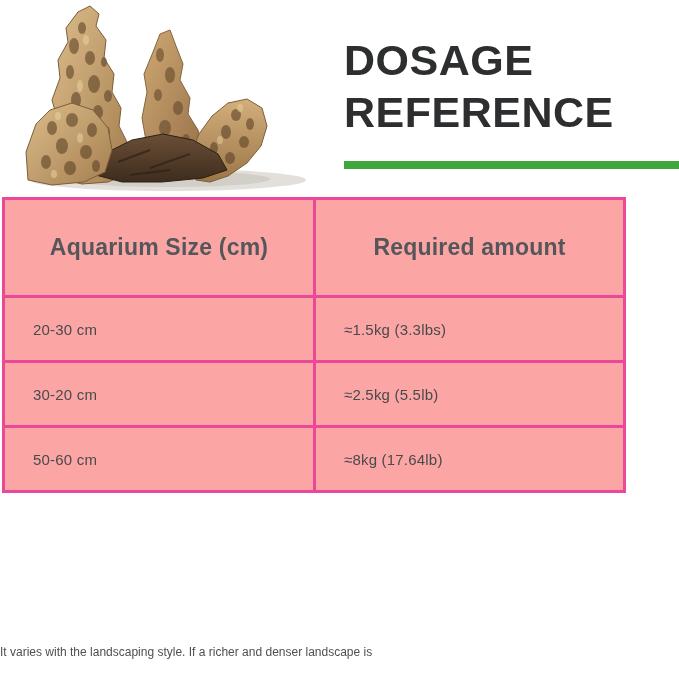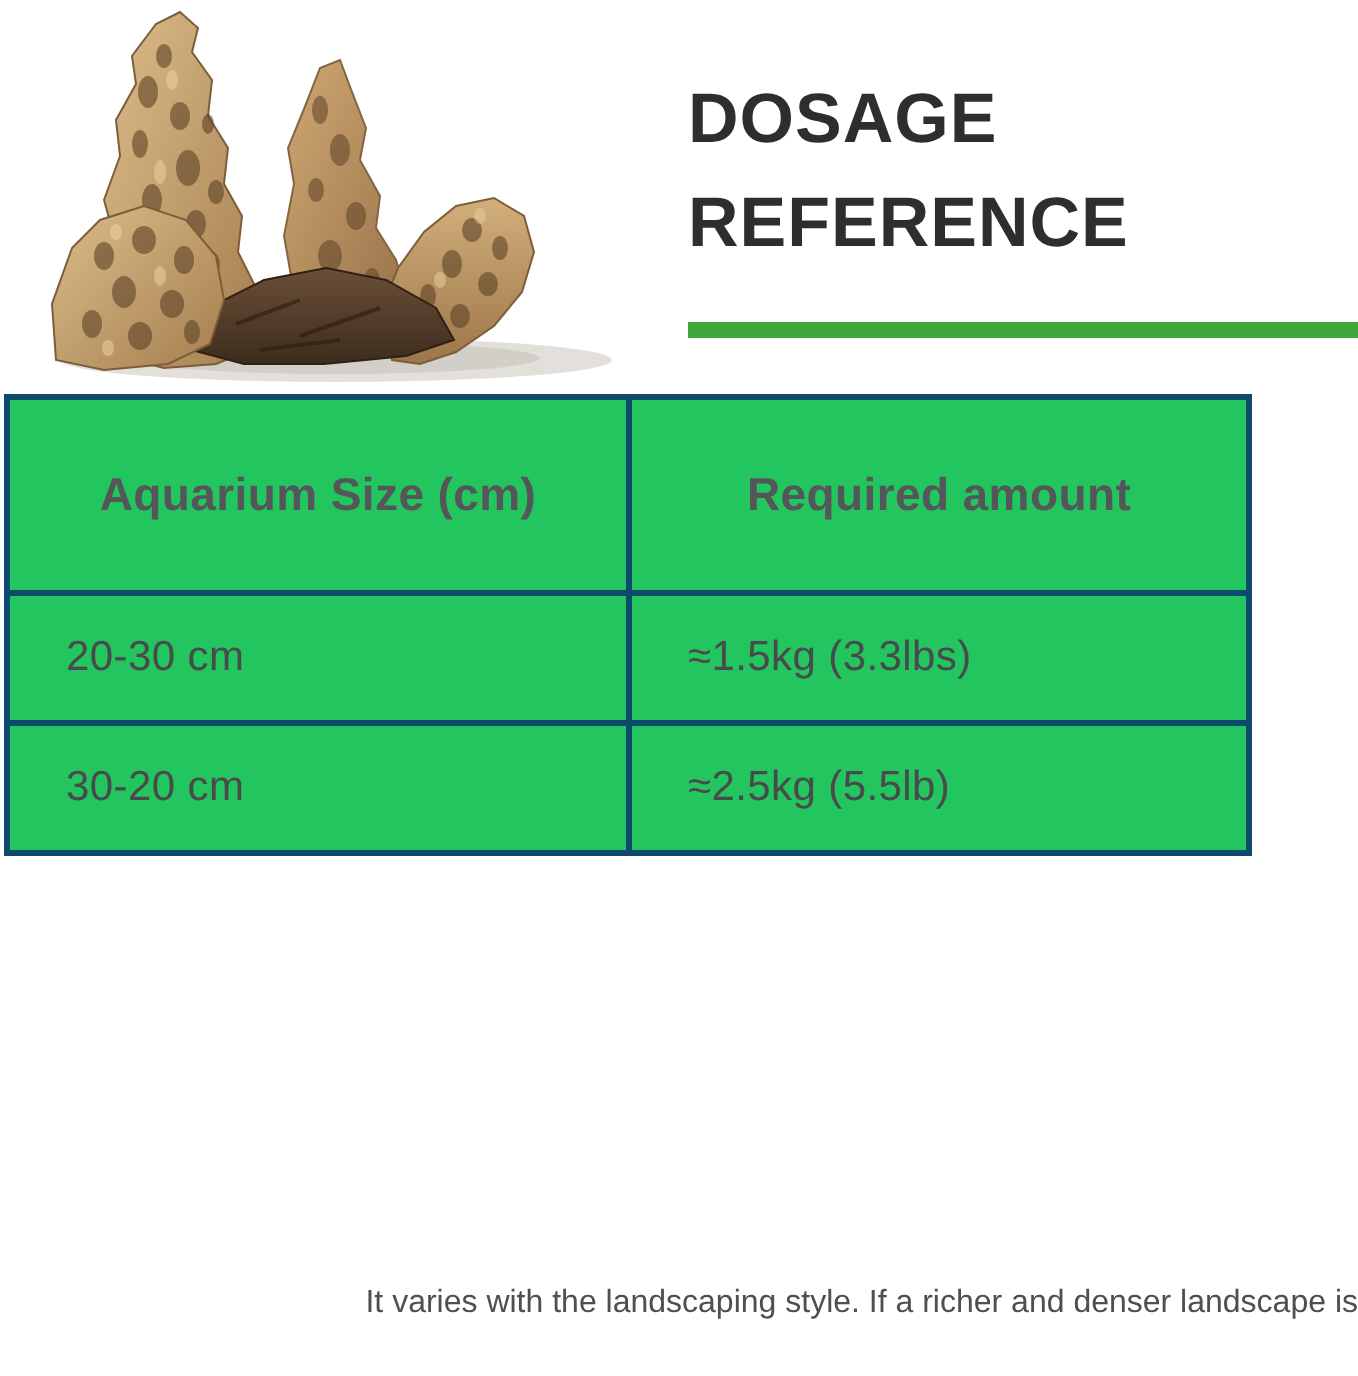--- a/index.html
+++ b/index.html
@@ -18,21 +18,21 @@
     width: 332px; height: 198px;
     background: #ffffff;
   }
   .hero svg { display: block; }
 
   
   .title {
     position: absolute; left: 344px; top: 34px;
     width: 335px;
     margin: 0;
-    font-size: 35px;
+    font-size: 43px;
     line-height: 52px;
     font-weight: 700;
     letter-spacing: 0.5px;
     color: #2d2e2f;
   }
   .accent-bar {
     position: absolute; left: 344px; top: 161px;
     width: 335px; height: 8px;
     background: #3fa63b;
   }
@@ -40,48 +40,48 @@
   
   .dosage-table {
     position: absolute; left: 2px; top: 197px;
     width: 621px;
     border-collapse: collapse;
     table-layout: fixed;
   }
   .dosage-table col.c1 { width: 311px; }
   .dosage-table col.c2 { width: 310px; }
   .dosage-table th, .dosage-table td {
-    border: 3px solid #0c4a6e;
-    background: #22c55e;
+    border: 3px solid #ec4899;
+    background: #fca5a5;
     vertical-align: middle;
   }
   .dosage-table th {
     height: 93px;
     font-size: 23px;
     font-weight: 700;
     color: #55565a;
     text-align: center;
     letter-spacing: 0.2px;
   }
   .dosage-table td {
     height: 60px;
-    font-size: 21px;
+    font-size: 15px;
     font-weight: 400;
     color: #494a4c;
     text-align: left;
     padding-left: 28px;
     letter-spacing: 0.2px;
   }
 
   
   .footer-note {
     position: absolute; left: 0; top: 641px;
     width: 679px;
-    text-align: right;
-    font-size: 16px;
+    text-align: left;
+    font-size: 12px;
     line-height: 22px;
     color: #4e4f50;
   }
 </style>
 </head>
 <body>
 
 <div class="stage">
 
   <div class="hero">
@@ -196,20 +196,24 @@
     </thead>
     <tbody>
       <tr>
         <td>20-30 cm</td>
         <td>≈1.5kg (3.3lbs)</td>
       </tr>
       <tr>
         <td>30-20 cm</td>
         <td>≈2.5kg (5.5lb)</td>
       </tr>
+      <tr>
+        <td>50-60 cm</td>
+        <td>≈8kg (17.64lb)</td>
+      </tr>
     </tbody>
   </table>
 
   <div class="footer-note">
     <div>It varies with the landscaping style. If a richer and denser landscape is</div>
   </div>
 
 </div>
 
 </body></html>

